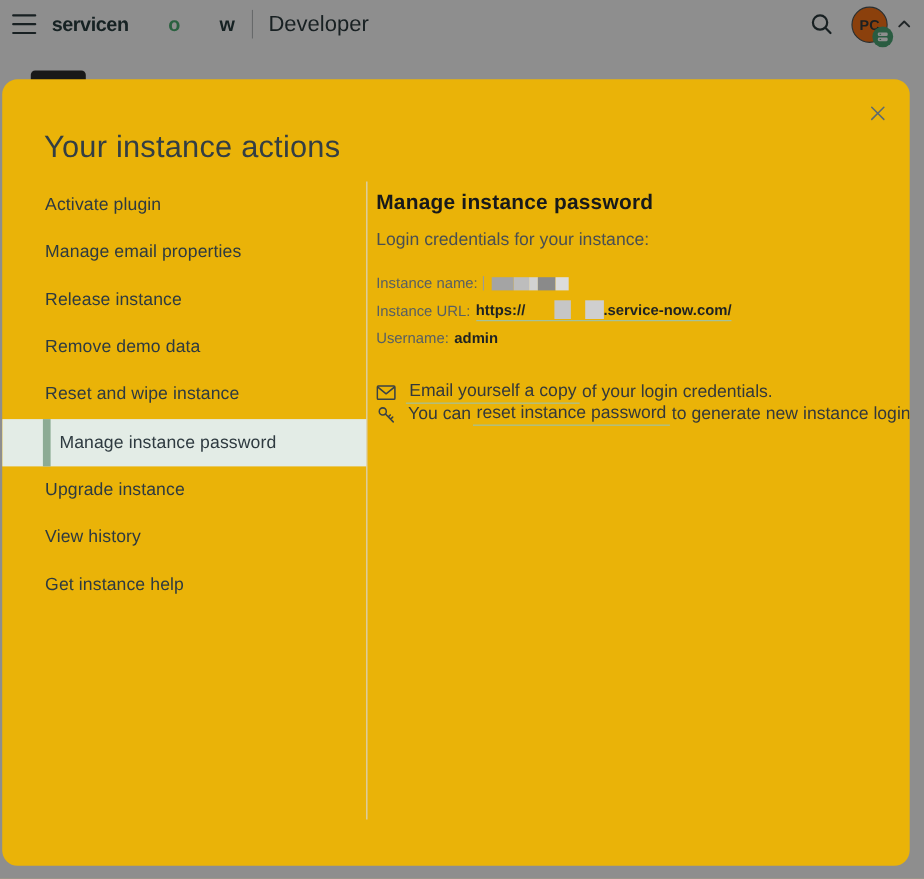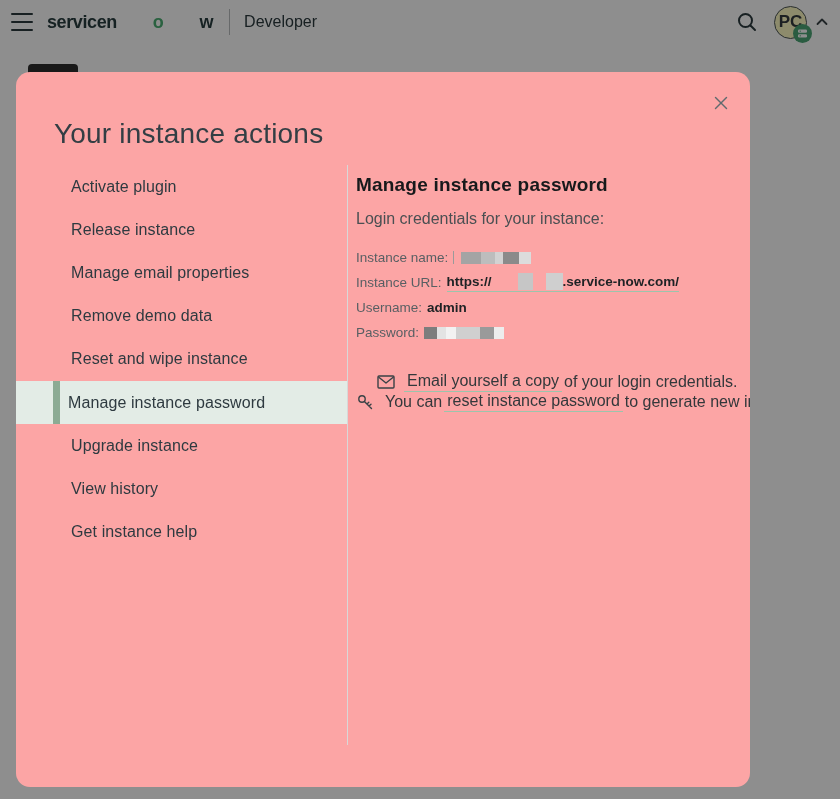--- a/index.html
+++ b/index.html
@@ -13,66 +13,66 @@
   
   .header {
     position: absolute; top: 0; left: 0; width: 840px; height: 44px;
     background: #ffffff; display: flex; align-items: center;
   }
   .hamburger { width: 22px; height: 18px; margin-left: 11px; display: flex; flex-direction: column; justify-content: space-between; cursor: pointer; }
   .hamburger span { display: block; height: 2.4px; background: #2b3a3e; border-radius: 1px; }
   .logo { margin-left: 14px; font-size: 18px; font-weight: 700; letter-spacing: -0.4px; color: #293e40; display: flex; align-items: baseline; gap: 36px; }
   .logo .green-o { color: #4caf73; }
   .header-divider { width: 1px; height: 26px; background: #b9bdbe; margin: 0 14px 0 16px; }
-  .product-name { font-size: 16px; font-weight: 500; color: #2b3a3e; }
+  .product-name { font-size: 20px; font-weight: 500; color: #2b3a3e; }
   .header-right { margin-left: auto; display: flex; align-items: center; margin-right: 12px; }
   .search-btn { width: 30px; height: 30px; display: flex; align-items: center; justify-content: center; cursor: pointer; }
   .avatar-wrap { position: relative; margin-left: 12px; cursor: pointer; }
-  .avatar { width: 33px; height: 33px; border: 1.6px solid #4b5558; border-radius: 50%; display: flex; align-items: center; justify-content: center; font-size: 17px; font-weight: 600; color: #333a3d; background: #fef9c3; }
+  .avatar { width: 33px; height: 33px; border: 1.6px solid #4b5558; border-radius: 50%; display: flex; align-items: center; justify-content: center; font-size: 13px; font-weight: 600; color: #333a3d; background: #f97316; }
   .avatar-badge { position: absolute; right: -5px; bottom: -4px; width: 19px; height: 19px; background: #4ca676; border-radius: 50%; display: flex; align-items: center; justify-content: center; }
   .chevron-up { margin-left: 9px; cursor: pointer; display: flex; }
   .bg-smudge { position: absolute; left: 28px; top: 64px; width: 50px; height: 9px; background: #2e2e2e; border-radius: 4px 4px 0 0; }
 
   
   .overlay { position: absolute; inset: 0; background: rgba(0,0,0,0.445); z-index: 5; }
 
   
   .modal {
-    position: absolute; left: 16px; top: 72px; width: 734px; height: 715px;
-    background: #fca5a5; border-radius: 14px; z-index: 10; overflow: hidden;
+    position: absolute; left: 2px; top: 72px; width: 825px; height: 715px;
+    background: #eab308; border-radius: 14px; z-index: 10; overflow: hidden;
   }
   .close-btn { position: absolute; top: 20px; right: 18px; width: 22px; height: 22px; display: flex; align-items: center; justify-content: center; cursor: pointer; }
   .modal-title { margin: 46px 0 0 38px; font-size: 28px; font-weight: 500; color: #333e44; letter-spacing: 0.2px; }
 
   .modal-body { display: flex; margin-top: 15px; height: 580px; }
 
   
   .action-list { width: 332px; flex: 0 0 332px; border-right: 1px solid #d8d8d8; padding-top: 0; }
-  .action-item { height: 43.2px; display: flex; align-items: center; padding-left: 55px; font-size: 16px; color: #2e3a40; cursor: pointer; position: relative; letter-spacing: 0.1px; }
+  .action-item { height: 43.2px; display: flex; align-items: center; padding-left: 39px; font-size: 16px; color: #2e3a40; cursor: pointer; position: relative; letter-spacing: 0.1px; }
   .action-item.selected { background: #e3ece6; padding-left: 52px; }
   .action-item.selected .select-bar { display: block; }
   .select-bar { display: none; position: absolute; left: 37px; top: 0; width: 7px; height: 100%; background: #8cab94; }
 
   
   .panel { flex: 1 1 auto; padding: 9px 0 0 8px; overflow: hidden; }
   .panel-heading { font-size: 19px; font-weight: 700; color: #17191b; letter-spacing: 0.2px; }
   .panel-intro { margin-top: 14px; font-size: 16px; color: #4a4f52; }
 
   .creds { margin-top: 17px; }
   .cred-row { height: 25px; display: flex; align-items: center; font-size: 13.5px; color: #585f63; white-space: nowrap; }
   .cred-label { margin-right: 5px; text-align: right; }
   .cred-value { font-weight: 700; color: #1e2224; }
   .cursor-bar { display: inline-block; width: 1px; height: 13px; background: #9a9a9a; margin-right: 7px; }
   .px { display: inline-block; height: 12px; vertical-align: middle; }
   .url-link { display: inline-flex; align-items: center; border-bottom: 1.5px solid #9cc4ac; padding-bottom: 1px; cursor: pointer; text-decoration: none; }
   .url-link .cred-value { font-size: 13.5px; }
   .url-redact { display: inline-block; height: 17px; vertical-align: middle; }
 
   .info-row { display: flex; align-items: center; font-size: 16px; color: #33383b; white-space: nowrap; }
-  .info-row.email { margin-top: 27px; margin-left: 21px; }
+  .info-row.email { margin-top: 27px; }
   .info-row.reset { }
   .info-icon { width: 18px; margin-right: 9px; display: flex; align-items: center; justify-content: center; flex: 0 0 auto; }
   .green-link { color: #33383b; border-bottom: 1.5px solid #9cc4ac; padding: 0 3px 1px 3px; cursor: pointer; }
   .plain-bit { margin: 0 2px; }
 </style>
 </head>
 <body>
 
 <div class="header">
   <div class="hamburger">
@@ -126,24 +126,24 @@
 
   <h1 class="modal-title">Your instance actions</h1>
 
   <div class="modal-body">
 
     <div class="action-list">
       <div class="action-item">
           <span>Activate plugin</span>
         </div>
       <div class="action-item">
+          <span>Manage email properties</span>
+        </div>
+      <div class="action-item">
           <span>Release instance</span>
-        </div>
-      <div class="action-item">
-          <span>Manage email properties</span>
         </div>
       <div class="action-item">
           <span>Remove demo data</span>
         </div>
       <div class="action-item">
           <span>Reset and wipe instance</span>
         </div>
       <div class="action-item selected">
           <span class="select-bar"></span>
           <span>Manage instance password</span>
@@ -181,26 +181,20 @@
             <span class="url-redact" style="width:17px;background:#cfcfcf;margin-left:13px;"></span>
             <span class="cred-value">.service-now.com/</span>
           </a>
         </div>
 
         <div class="cred-row">
           <span class="cred-label">Username:</span>
           <span class="cred-value">admin</span>
         </div>
 
-        <div class="cred-row">
-          <span class="cred-label">Password:</span>
-          <span>
-            <span class="px" style="width:13px;background:#7d7d7d;"></span><span class="px" style="width:9px;background:#e3e3e3;"></span><span class="px" style="width:10px;background:#f2f2f2;"></span><span class="px" style="width:24px;background:#d0d0d0;"></span><span class="px" style="width:14px;background:#9a9a9a;"></span><span class="px" style="width:10px;background:#ededed;"></span>
-          </span>
-        </div>
       </div>
 
       <div class="info-row email">
         <span class="info-icon">
           <svg width="18" height="14" viewBox="0 0 18 14" fill="none">
               <rect x="1" y="1" width="16" height="12" rx="1" stroke="#3a4246" stroke-width="1.4"></rect>
               <polyline points="1.5,2 9,8 16.5,2" stroke="#3a4246" stroke-width="1.4" fill="none" stroke-linejoin="round"></polyline>
             </svg>
         </span>
         <span class="green-link">Email yourself a copy</span>

